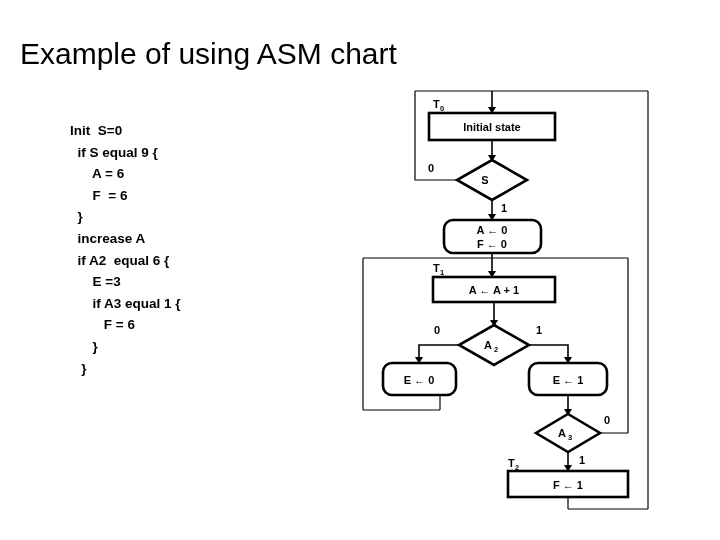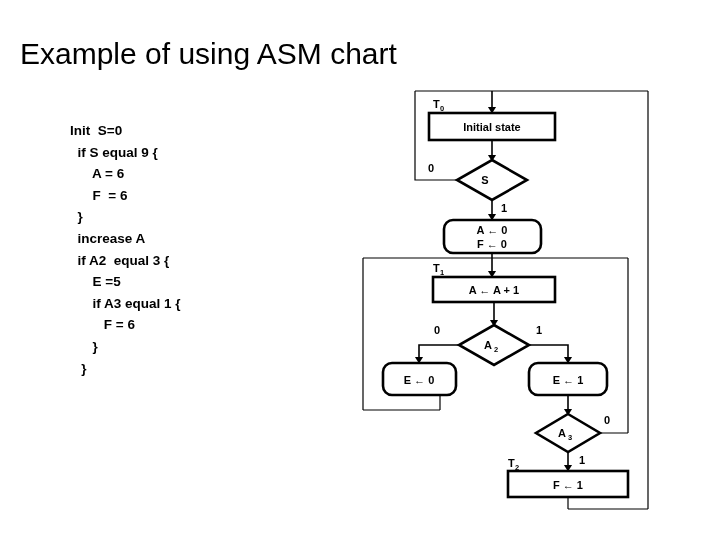--- a/index.html
+++ b/index.html
@@ -92,22 +92,22 @@
 
   <div id="slide-title">Example of using ASM chart</div>
 
   <div id="pseudocode">
     <span class="ln">Init  S=0</span>
     <span class="ln">  if S equal 9 {</span>
     <span class="ln">      A = 6</span>
     <span class="ln">      F  = 6</span>
     <span class="ln">  }</span>
     <span class="ln">  increase A</span>
-    <span class="ln">  if A2  equal 3 {</span>
-    <span class="ln">      E =5</span>
+    <span class="ln">  if A2  equal 6 {</span>
+    <span class="ln">      E =3</span>
     <span class="ln">      if A3 equal 1 {</span>
     <span class="ln">         F = 6</span>
     <span class="ln">      }</span>
     <span class="ln">   }</span>
   </div>
 
   <svg id="flow-svg" width="720" height="540" viewBox="0 0 720 540">
 
     <defs>
       <marker id="arw" markerWidth="7" markerHeight="7" refX="3.2" refY="3" orient="auto" markerUnits="strokeWidth">

